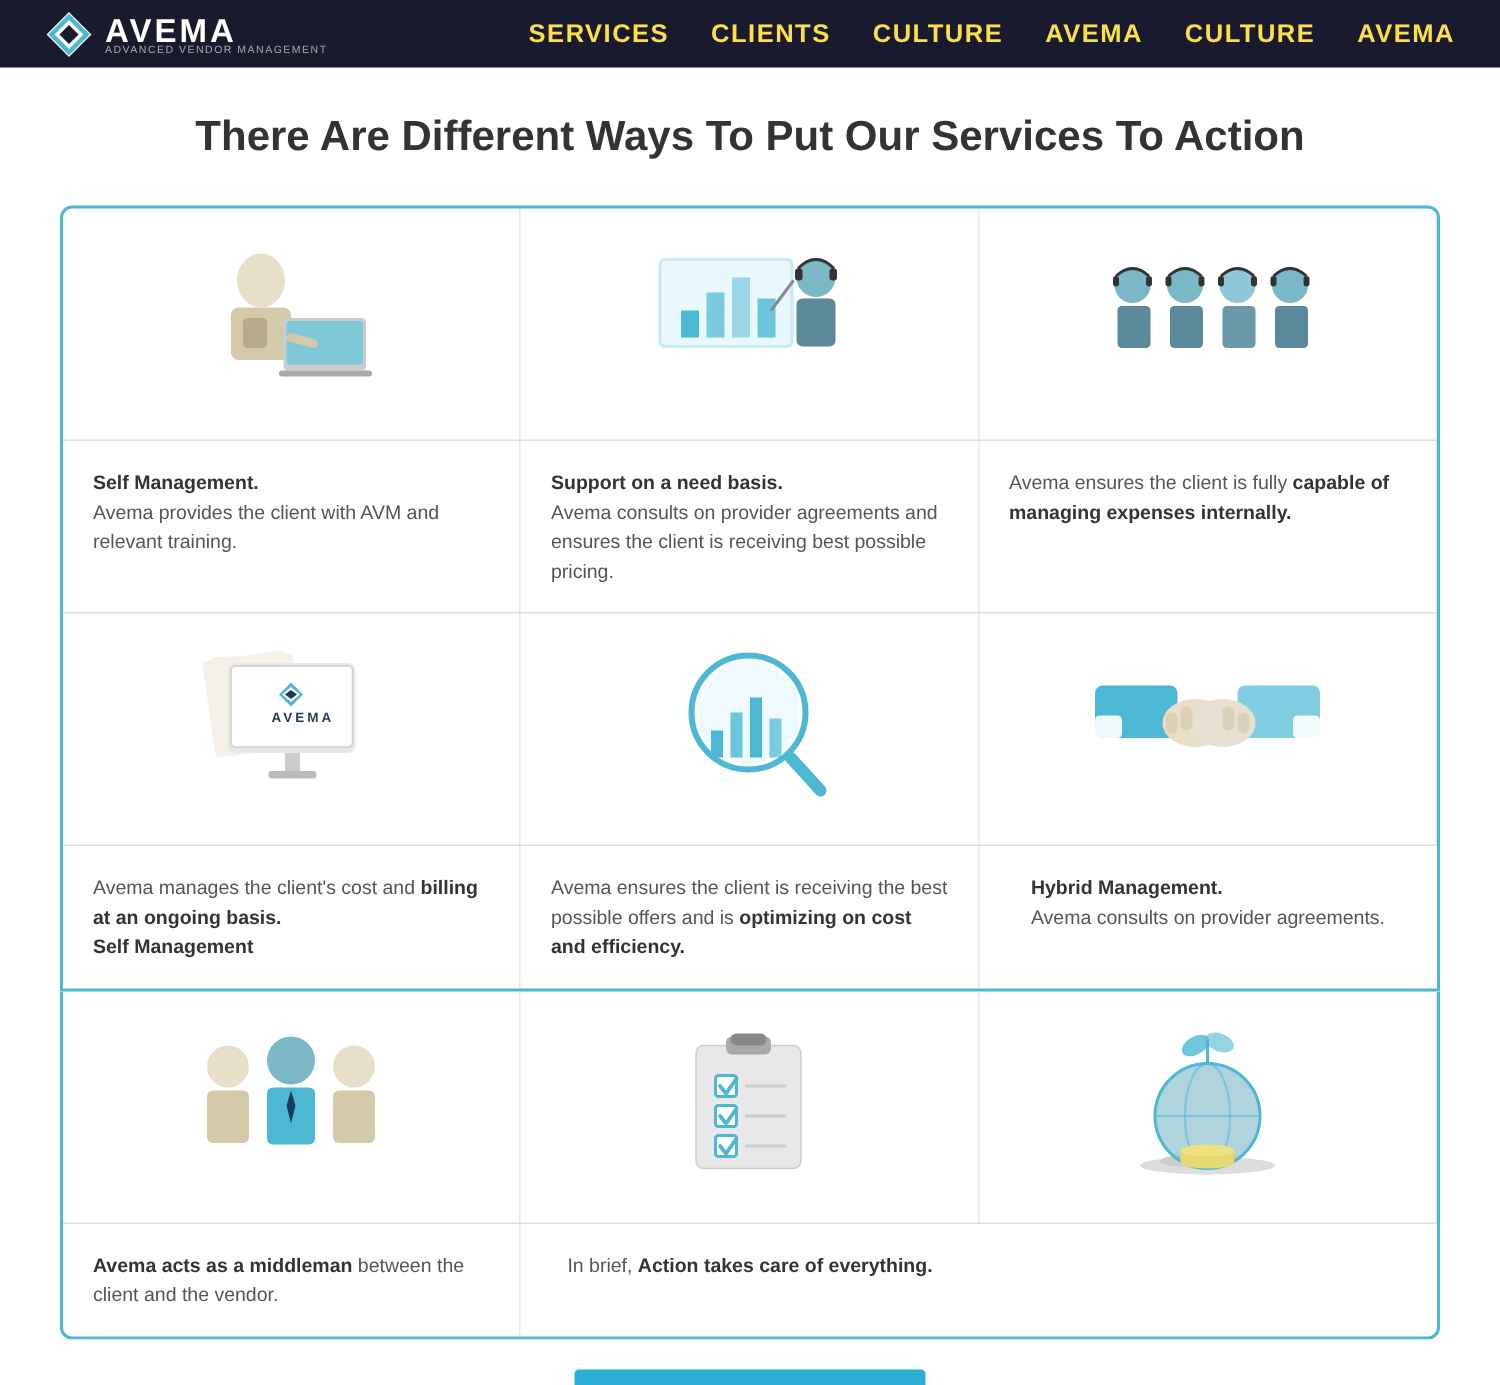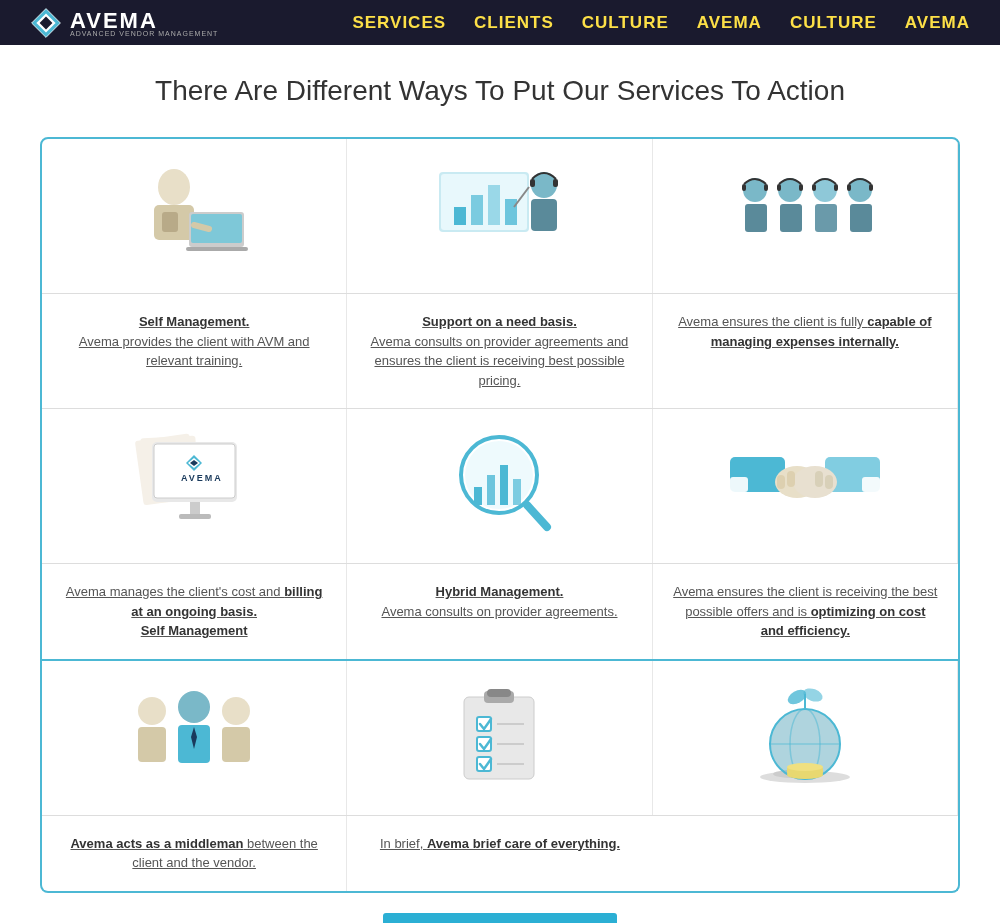--- a/index.html
+++ b/index.html
@@ -48,31 +48,30 @@
       font-weight: 700;
       letter-spacing: 1px;
     }
 
     
     .main { padding: 30px 40px 40px; }
 
     .page-title {
       text-align: center;
       font-size: 28px;
-      font-weight: 400;
+      font-weight: 700;
       color: #333;
       margin-bottom: 30px;
     }
 
     .card-text {
-      text-align: center;
+      text-align: left;
       font-size: 13px;
       line-height: 1.5;
       color: #555;
-      text-decoration: underline;
     }
     .card-text strong, .card-text b {
       font-weight: 700;
       color: #333;
     }
 
     
     .grid-wrapper-top {
       border: 2px solid #4cb8d4;
       border-radius: 8px 8px 0 0;
@@ -316,27 +315,27 @@
     <div class="inner-divider"></div>
 
     <div class="cell">
       <div class="card-text">
         <span>Avema manages the client's cost and <b>billing at an ongoing basis.</b></span><br>
         <strong>Self Management</strong>
       </div>
     </div>
     <div class="cell">
       <div class="card-text">
+        <span>Avema ensures the client is receiving the best possible offers and is <b>optimizing on cost and efficiency.</b></span>
+      </div>
+    </div>
+    <div class="cell">
+      <div class="card-text">
         <strong>Hybrid Management.</strong><br>
         <span>Avema consults on provider agreements.</span>
-      </div>
-    </div>
-    <div class="cell">
-      <div class="card-text">
-        <span>Avema ensures the client is receiving the best possible offers and is <b>optimizing on cost and efficiency.</b></span>
       </div>
     </div>
   </div>
 
   <div class="grid-wrapper-bottom">
 
     <div class="cell">
       <div class="illus-img">
         <svg viewBox="0 0 160 110" xmlns="http://www.w3.org/2000/svg">
 
@@ -401,21 +400,21 @@
 
     <div class="inner-divider"></div>
 
     <div class="cell">
       <div class="card-text">
         <span><b>Avema acts as a middleman</b> between the client and the vendor.</span>
       </div>
     </div>
     <div class="cell">
       <div class="card-text">
-        <span>In brief, <b>Avema brief care of everything.</b></span>
+        <span>In brief, <b>Action takes care of everything.</b></span>
       </div>
     </div>
   </div>
 
   <div style="text-align:center; margin-top: 20px;">
     <button class="request-btn">REQUEST A DEMO</button>
   </div>
 
 </div>
 

